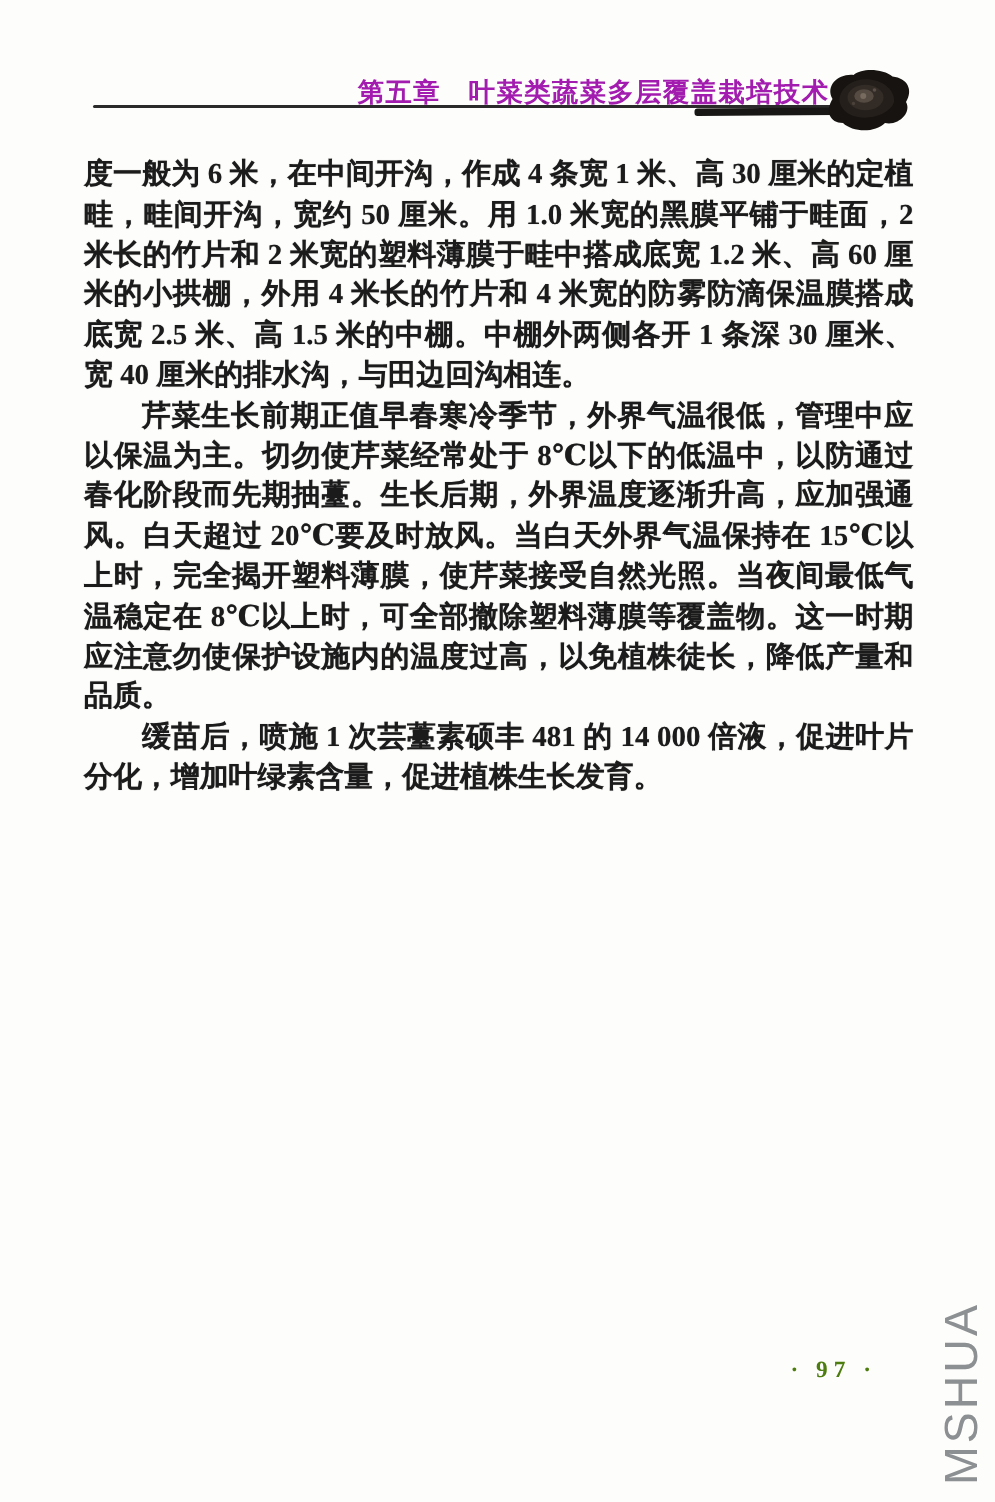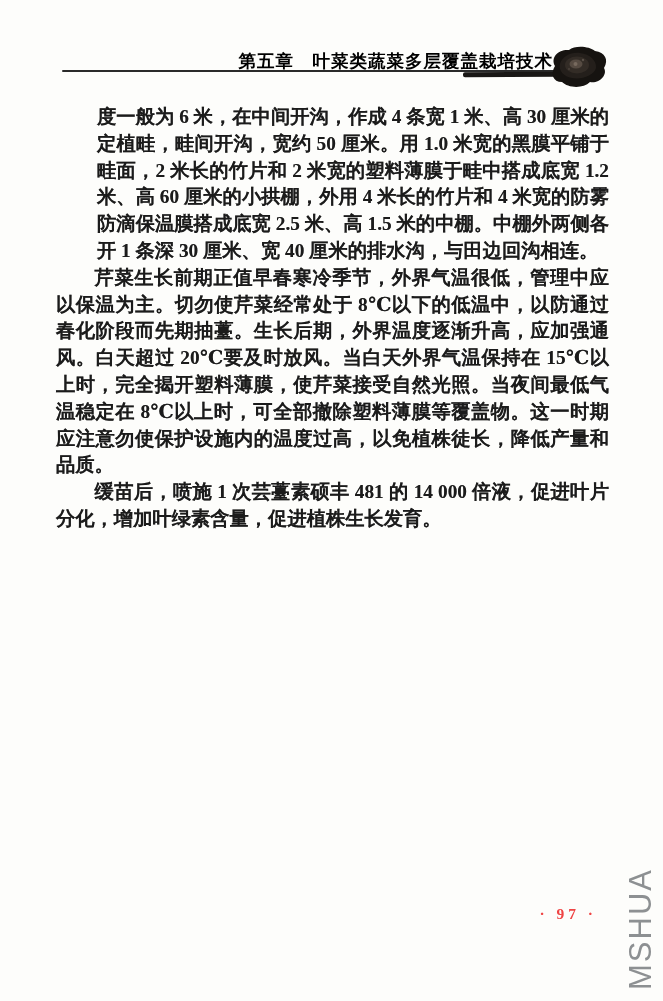--- a/index.html
+++ b/index.html
@@ -8,46 +8,46 @@
     background:#fdfdfb;
     font-family:"Liberation Serif","DejaVu Serif",serif;
   }
   .page{position:absolute;inset:0;}
 
   
   .chapter-title{
     position:absolute;top:49px;right:110px;
     font-family:"Liberation Sans","DejaVu Sans",sans-serif;
     font-weight:700;font-size:17.5px;letter-spacing:1px;
-    color:#000000;white-space:nowrap;
+    color:#a21caf;white-space:nowrap;
   }
   .header-rule{
     position:absolute;left:62px;top:70px;width:538px;height:2px;
     background:#2a2a2a;border-radius:1px;
   }
   .header-rule-smear{
     position:absolute;left:463px;top:72px;width:96px;height:5px;
     background:#191715;border-radius:2px;transform:rotate(-0.4deg);
   }
   .ink-stamp{position:absolute;left:546px;top:44px;width:64px;height:46px;}
 
   
   .body-text{
     position:absolute;left:56px;top:104px;width:553px;
     font-size:19.3px;line-height:26.8px;color:#1b1b1b;
     font-weight:600;text-align:justify;
     text-shadow:0 0 .5px rgba(20,20,20,.55);
   }
   .body-text p{margin:0;text-indent:2em;}
-  .body-text p.continuation{text-indent:0;margin-left:41px;}
+  .body-text p.continuation{text-indent:0;}
 
   
   .page-number{
     position:absolute;left:527px;top:905px;width:70px;
-    font-size:15.5px;color:#ef4444;letter-spacing:4px;text-align:right;
+    font-size:15.5px;color:#4d7c0f;letter-spacing:4px;text-align:left;
     font-weight:600;
   }
   .watermark{
     position:absolute;left:571px;top:910px;width:140px;height:38px;
     transform:rotate(-90deg);
     font-family:"Liberation Sans","DejaVu Sans",sans-serif;
     font-size:31px;font-weight:500;letter-spacing:2px;
     color:#8d9092;text-align:center;line-height:38px;
   }
 </style>

